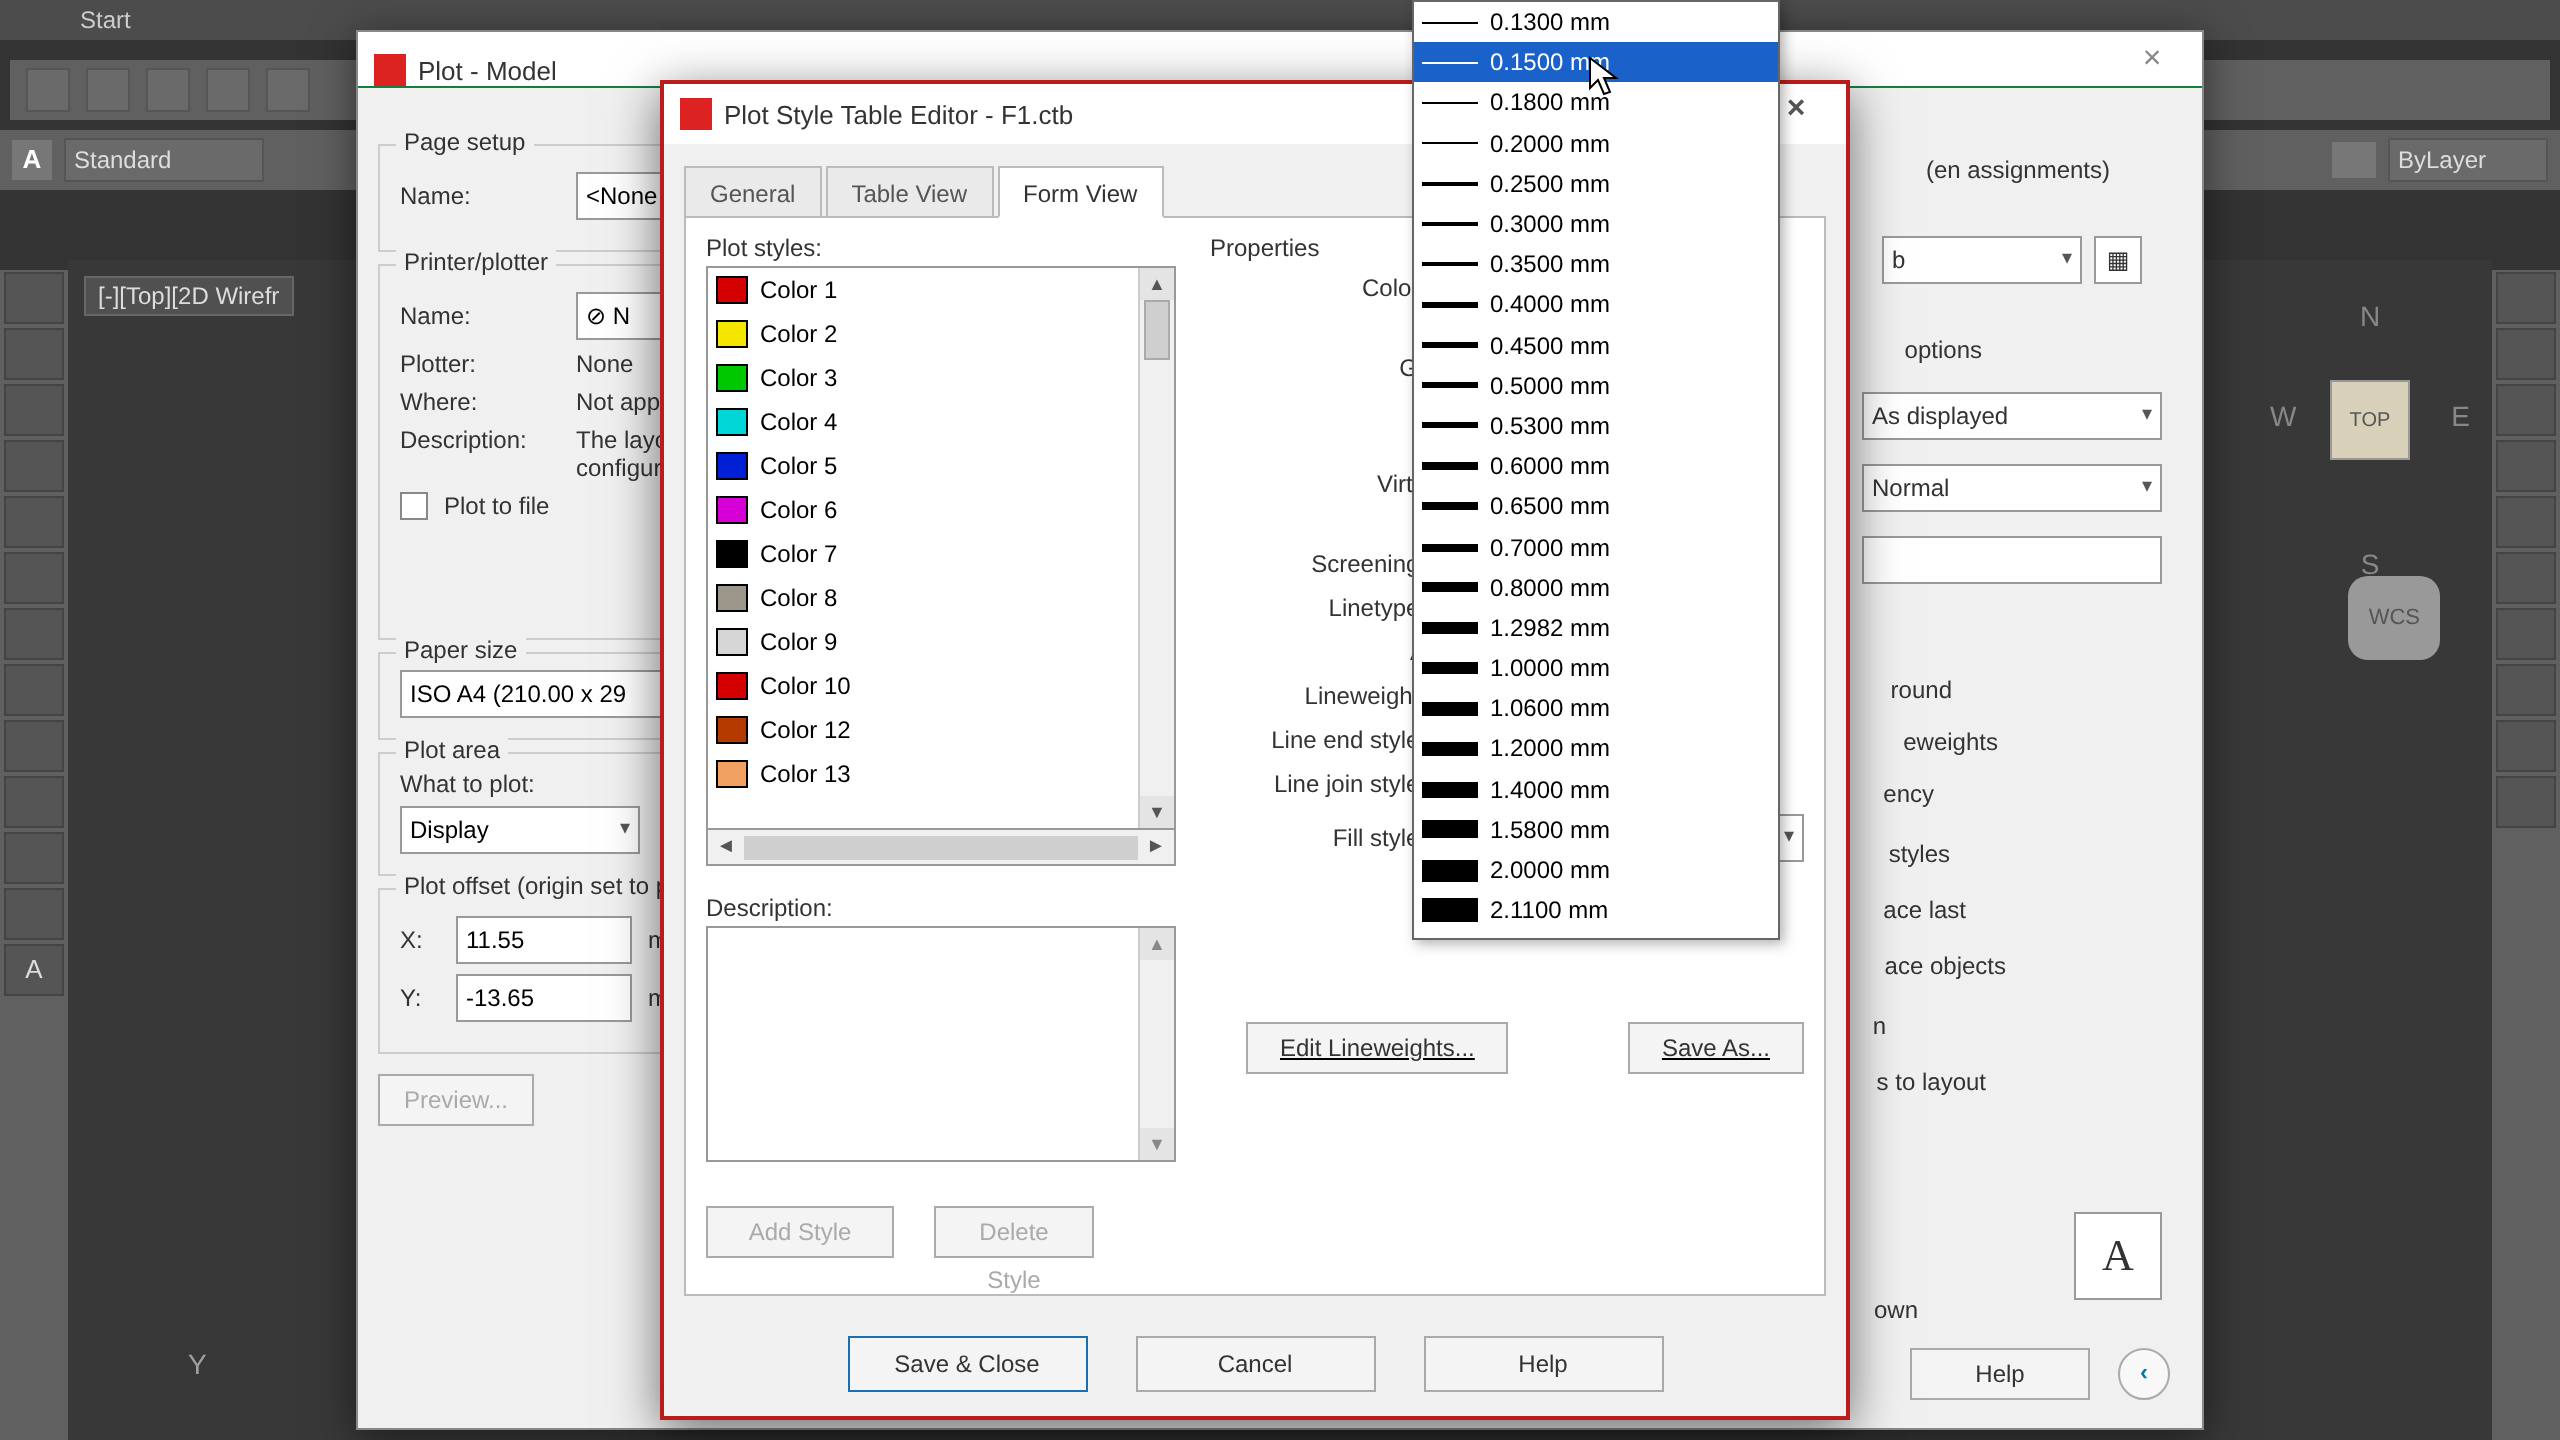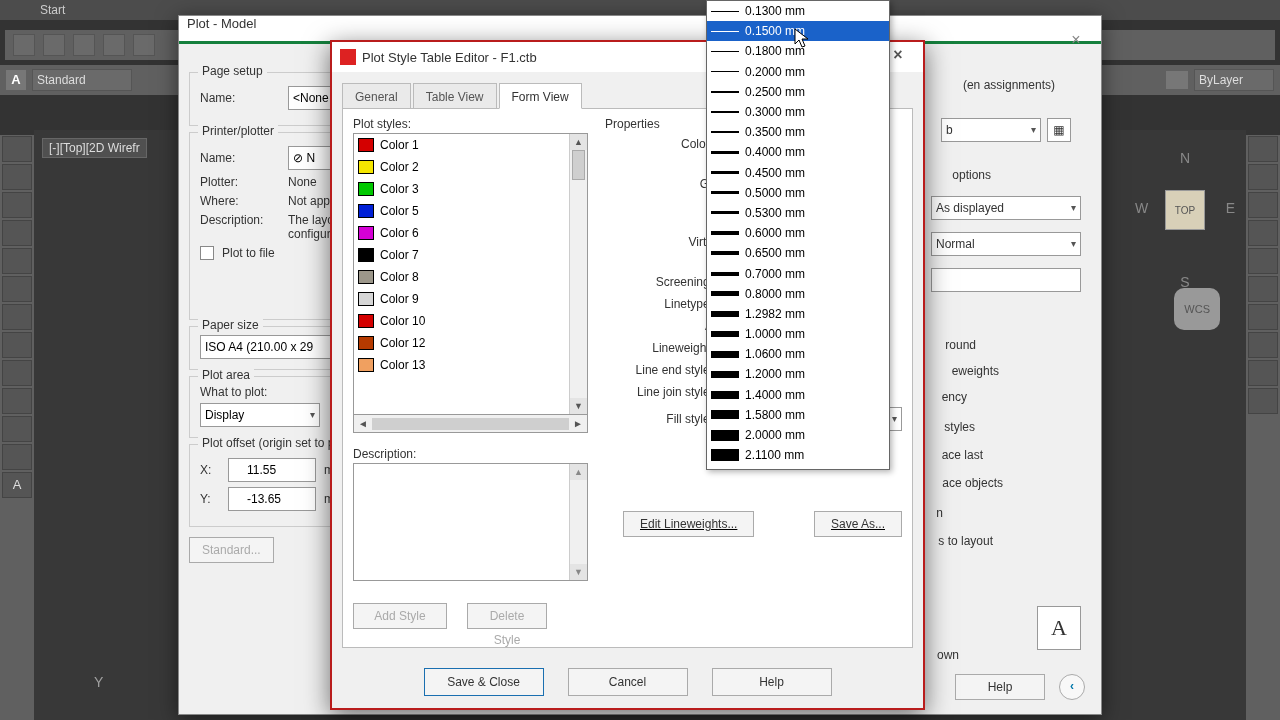--- a/index.html
+++ b/index.html
@@ -33,34 +33,34 @@
 .viewcube .s { position:absolute; bottom:10px; left:0; right:0; font-size:14px;}
 .viewcube .w { position:absolute; top:60px; left:0; font-size:14px;}
 .viewcube .e { position:absolute; top:60px; right:0; font-size:14px;}
 .viewcube .cube { position:absolute; top:50px; left:30px; width:40px; height:40px; background:#d8d0b8; color:#555; line-height:40px; font-size:10px; border:1px solid #999;}
 .wcs-badge { position:absolute; top:288px; right:60px; background:#999; color:#555; border-radius:10px; padding:15px 10px; font-size:11px;}
 
 .y-axis { position: absolute; bottom: 30px; left: 60px; color: #a0a0a0; font-size: 14px; }
 
 
 .plot-dialog { position: absolute; top: 15px; left: 178px; width: 924px; height: 700px; background: #f0f0f0; border: 1px solid #888; box-shadow: 0 4px 20px rgba(0,0,0,.5); }
-.plot-dialog .titlebar { height: 28px; background: #fff; display: flex; align-items: flex-start; padding: 0 8px; border-bottom: 3px solid #15803d; flex-direction: column; }
+.plot-dialog .titlebar { height: 28px; background: #fff; display: flex; align-items: flex-end; padding: 0 8px; border-bottom: 1px solid #15803d; }
 .plot-dialog .titlebar .logo { width:16px; height:16px; background:#d22; margin-right:6px;}
 .plot-dialog .titlebar .title { font-size: 13px; color: #333; }
 .plot-dialog .titlebar .close { margin-left: auto; width: 34px; height: 22px; text-align: center; color: #888; font-size: 16px; }
 
 .plot-body { position: absolute; top: 30px; left: 10px; right: 10px; bottom: 10px; }
 
 .fieldset { border: 1px solid #ccc; background: #f0f0f0; margin: 6px 0; padding: 8px 10px 10px; position: relative; }
 .fieldset .legend { position: absolute; top: -9px; left: 8px; background: #f0f0f0; padding: 0 4px; font-size: 12px; color: #333; }
 .row { display: flex; align-items: center; margin: 5px 0; gap: 8px; }
 .lbl { font-size: 12px; color: #333; width: 80px; }
 .combo { height: 24px; background: #fff; border: 1px solid #999; font-size: 12px; padding: 0 4px; line-height: 22px; min-width: 100px; display:flex; align-items:center; justify-content:space-between;}
 .combo::after { content: "▾"; color: #555; font-size: 10px; margin-left: 4px; }
-.txtinput { height: 24px; background: #fff; border: 1px solid #999; font-size: 12px; padding: 0 18px; }
+.txtinput { height: 24px; background: #fff; border: 1px solid #999; font-size: 12px; padding: 0 4px; }
 .checkbox { width: 14px; height: 14px; border: 1px solid #888; background: #fff; display: inline-block; vertical-align: middle; }
 .textval { font-size:12px; color:#333; }
 
 .left-col { position: absolute; left: 0; top: 20px; width: 520px; }
 
 .btn { height: 26px; background: #f4f4f4; border: 1px solid #aaa; font-size: 12px; padding: 0 12px; line-height: 24px; text-align: center; display: inline-block; color:#333;}
 .btn.disabled { color: #aaa; }
 
 .round-btn { width:26px; height:26px; border:1px solid #aaa; border-radius:50%; background:#f8f8f8; color:#07a; text-align:center; line-height:22px; font-weight:bold;}
 
@@ -260,21 +260,21 @@
           <input class="txtinput" style="width: 88px;" value="11.55">
           <span class="textval">mm</span>
         </div>
         <div class="row">
           <span class="lbl" style="width:20px">Y:</span>
           <input class="txtinput" style="width: 88px;" value="-13.65">
           <span class="textval">m</span>
         </div>
       </div>
       <div style="margin-top:10px">
-        <div class="btn disabled">Standard...</div>
+        <div class="btn disabled">Preview...</div>
       </div>
     </div>
 
     <div class="right-frag" style="top:32px; right:36px;">(en assignments)</div>
     <div class="right-frag" style="top:72px; right:20px; display:flex; gap:6px; align-items:center;">
       <div class="combo" style="width:20px">
           <span>b</span>
         </div>
       <div style="width:24px;height:24px;border:1px solid #999;background:#fff;text-align:center;line-height:22px">▦</div>
     </div>
@@ -334,20 +334,24 @@
             </div>
             <div class="ps-item">
               <span class="sw" style="background: rgb(245, 230, 0);"></span>
               <span>Color 2</span>
             </div>
             <div class="ps-item">
               <span class="sw" style="background: rgb(0, 200, 0);"></span>
               <span>Color 3</span>
             </div>
             <div class="ps-item">
+              <span class="sw" style="background: rgb(0, 214, 214);"></span>
+              <span>Color 4</span>
+            </div>
+            <div class="ps-item">
               <span class="sw" style="background: rgb(0, 32, 214);"></span>
               <span>Color 5</span>
             </div>
             <div class="ps-item">
               <span class="sw" style="background: rgb(214, 0, 214);"></span>
               <span>Color 6</span>
             </div>
             <div class="ps-item">
               <span class="sw" style="background: rgb(0, 0, 0);"></span>
               <span>Color 7</span>

